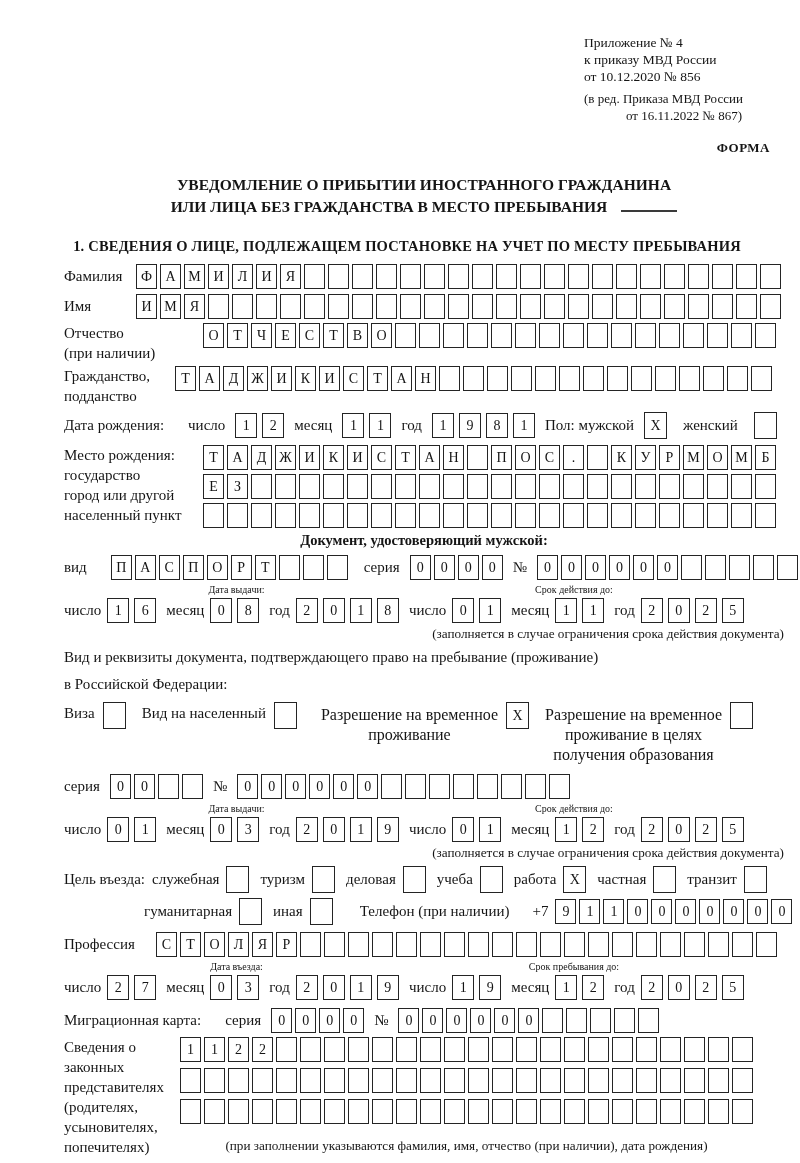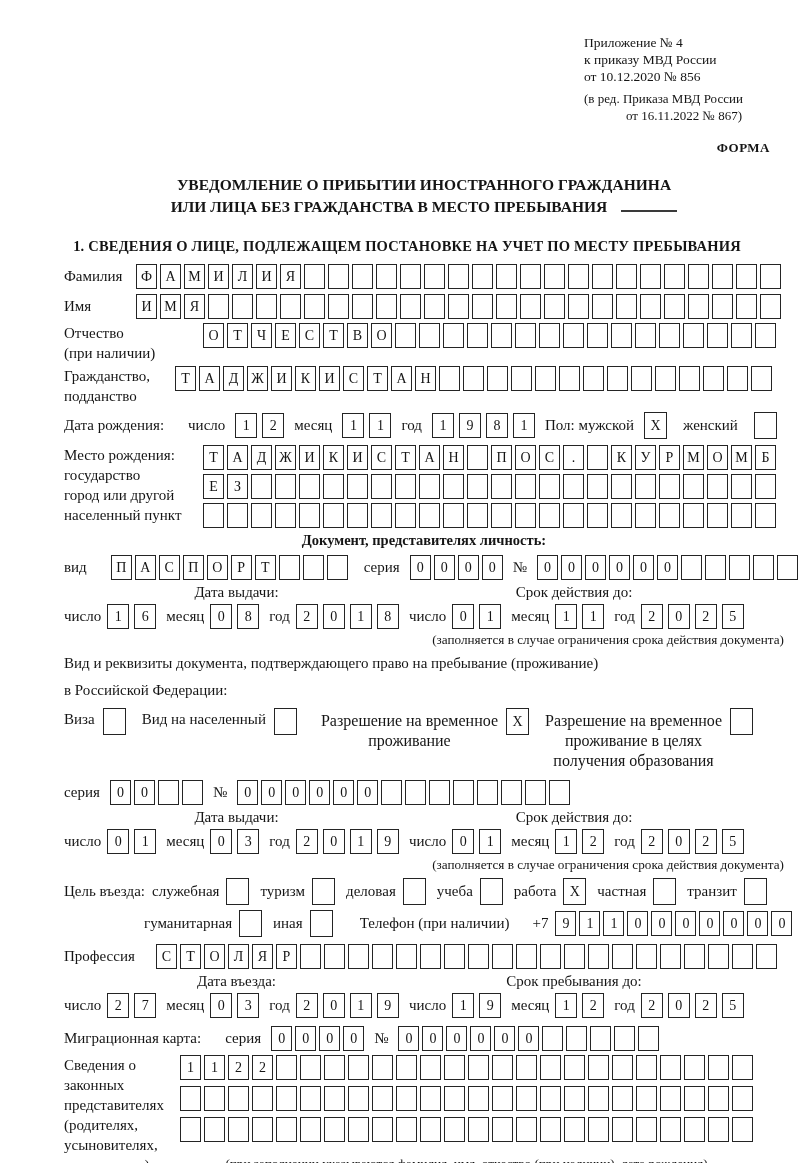--- a/index.html
+++ b/index.html
@@ -52,21 +52,21 @@
   .mt8{margin-top:8px;}
   .mt6{margin-top:6px;}
   .ml10{margin-left:10px;}
   .ml16{margin-left:16px;}
   .ml24{margin-left:24px;}
 
   
   .doc-heading{margin-top:4px;margin-bottom:5px;text-align:center;font-weight:bold;font-size:14.5px;}
 
   
-  .dates-hdr{display:flex;font-size:15px;margin-top:2px;}
+  .dates-hdr{display:flex;font-size:10px;margin-top:2px;}
   .dates-hdr .dh-left{width:345px;text-align:center;}
   .dates-hdr .dh-right{width:330px;text-align:center;}
   .dates-row{display:flex;align-items:center;margin-top:2px;min-height:27px;}
   .dgroup{display:flex;align-items:center;width:345px;flex:none;}
   .dgroup .lbl{margin-right:6px;}
   .dgroup .cells{margin-right:10px;}
   .note{font-size:13.2px;text-align:right;margin-top:2px;margin-bottom:2px;}
 
   .intro{font-size:15px;line-height:23px;margin-top:4px;}
 
@@ -352,21 +352,21 @@
           <span class="cell"></span>
           <span class="cell"></span>
           <span class="cell"></span>
           <span class="cell"></span>
           <span class="cell"></span>
           <span class="cell"></span>
         </span>
     </span>
   </div>
 
-  <div class="doc-heading">Документ, представителях личность:</div>
+  <div class="doc-heading">Документ, удостоверяющий мужской:</div>
 
   <div class="field">
     <span class="lbl">вид</span>
     <span class="cells ml24">
         <span class="cell">П</span>
         <span class="cell">А</span>
         <span class="cell">С</span>
         <span class="cell">П</span>
         <span class="cell">О</span>
         <span class="cell">Р</span>

